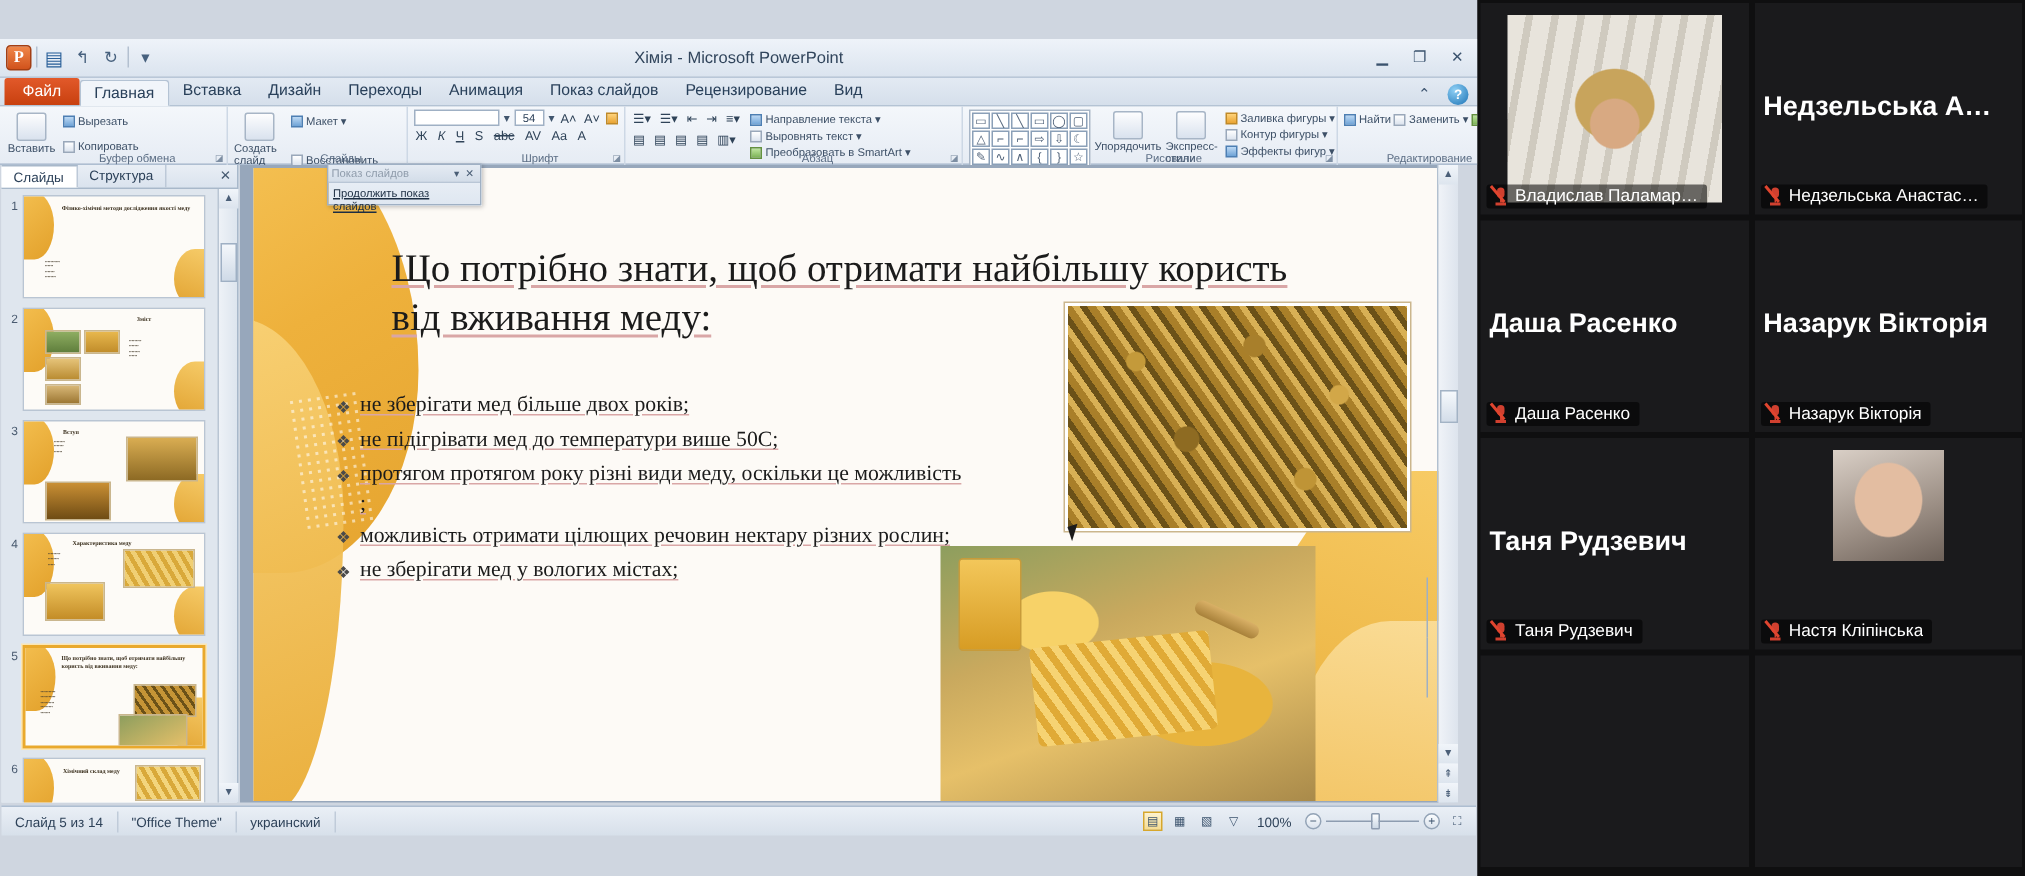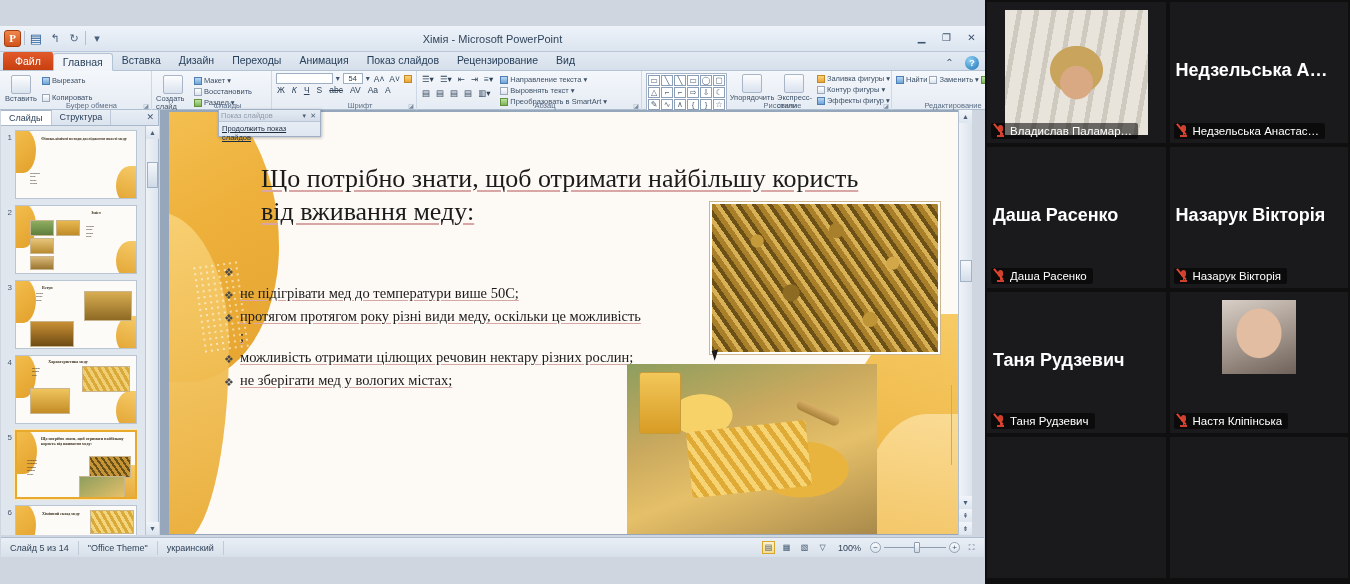--- a/index.html
+++ b/index.html
@@ -381,21 +381,21 @@
         <div class="rgl">Буфер обмена</div>
         <div class="dlg">◪</div>
       </div>
 
       <div class="rgroup" style="width:120px">
         <div style="display:flex;gap:4px;padding-top:2px">
           <div class="bigbtn">
             <div class="bigico"></div>
             <span>Создать слайд</span>
           </div>
-          <div style="display:flex;flex-direction:column;gap:2px;padding-top:2px">
+          <div style="display:flex;flex-direction:column;gap:17px;padding-top:2px">
             <div class="ritem">
               <span class="sq b"></span>
               <span>Макет</span>
                 <span>▾</span>
             </div>
             <div class="ritem">
               <span class="sq"></span>
               <span>Восстановить</span>
             </div>
             <div class="ritem">
@@ -631,20 +631,21 @@
         <div class="deco-left2"></div>
         <div class="deco-dots"></div>
         <div class="deco-right"></div>
         <div class="deco-right2"></div>
 
         <div class="slide-title">Що потрібно знати, щоб отримати найбільшу користь від вживання меду:</div>
 
         <div class="bullets">
           <div class="bul">
             <span class="mk">❖</span>
+            <span class="tx">не зберігати мед більше двох років;</span>
           </div>
           <div class="bul">
             <span class="mk">❖</span>
             <span class="tx">не підігрівати мед до температури више 50С;</span>
           </div>
           <div class="bul">
             <span class="mk">❖</span>
             <span class="tx">протягом протягом року різні види меду, оскільки це можливість ;</span>
           </div>
           <div class="bul">

